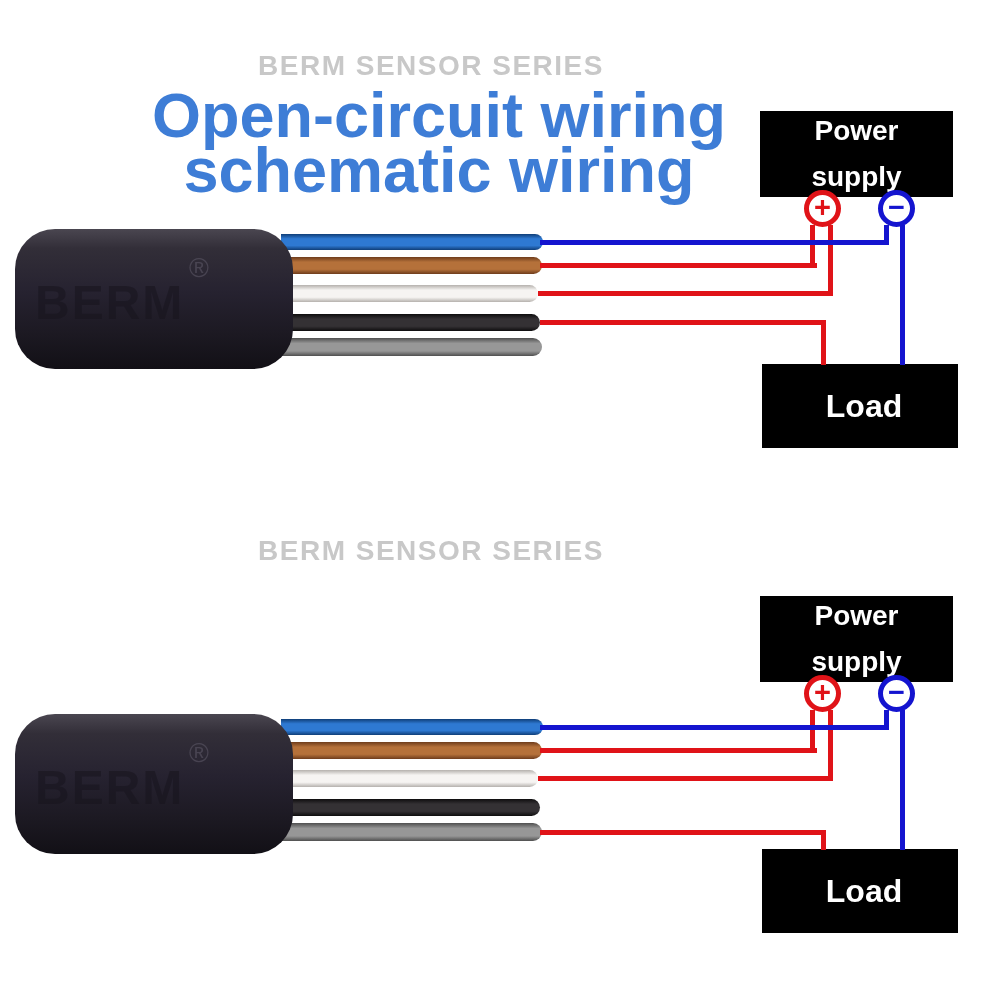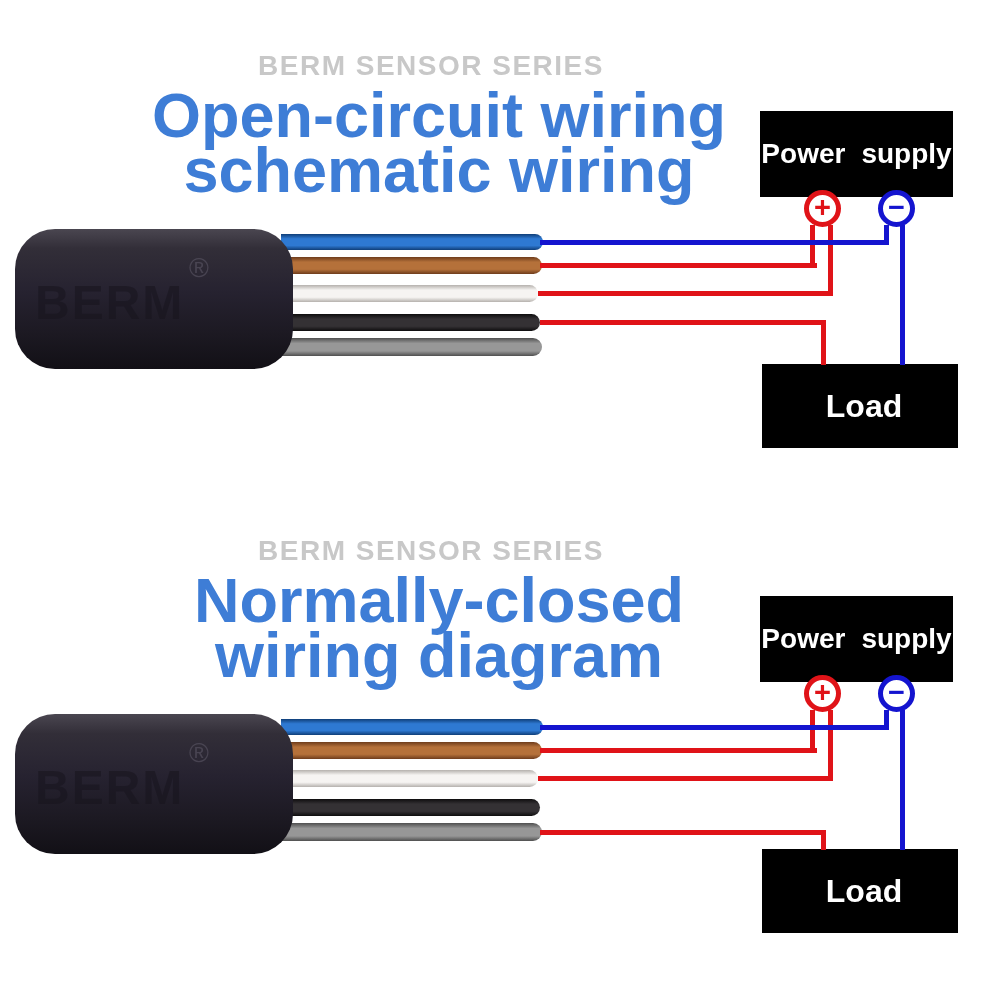--- a/index.html
+++ b/index.html
@@ -11,21 +11,21 @@
 
   
   .series{position:absolute;left:16px;top:50px;width:830px;text-align:center;
           font-size:28px;font-weight:bold;letter-spacing:1.5px;color:var(--series-gray);}
   .title{position:absolute;left:0;top:88px;width:830px;text-align:center;
          font-size:63px;line-height:55px;font-weight:bold;color:var(--title-blue);margin-left:24px;}
 
   
   .ps-box{position:absolute;left:760px;top:111px;width:193px;height:86px;
           background:var(--box-black);color:var(--box-text);z-index:1;
-          display:flex;flex-direction:row;align-items:center;justify-content:center;
+          display:flex;flex-direction:column;align-items:center;justify-content:center;
           font-size:28px;line-height:30px;font-weight:bold;gap:16px;}
   .load-box{position:absolute;left:762px;top:364px;width:188px;height:84px;
             background:var(--box-black);color:var(--box-text);z-index:1;
             display:flex;align-items:center;justify-content:center;
             font-size:32px;font-weight:bold;padding-left:8px;}
 
   
   .terminal{position:absolute;top:190px;width:37px;height:37px;box-sizing:border-box;
             border-radius:50%;background:#fff;z-index:3;
             display:flex;align-items:center;justify-content:center;
@@ -116,24 +116,20 @@
     <div class="wire black"></div>
     <div class="wire gray"></div>
 
     <div class="load-box">
       <span>Load</span>
     </div>
   </section>
 
   <section class="diagram d2">
     <div class="series">BERM SENSOR SERIES</div>
-    <div class="title">
-      <div>Normally-closed</div>
-      <div>wiring diagram</div>
-    </div>
 
     <div class="ps-box">
       <div>Power</div>
       <div>supply</div>
     </div>
 
     <div class="line red line-brown-h"></div>
     <div class="line red line-brown-v"></div>
     <div class="line red line-white-h"></div>
     <div class="line red line-white-v"></div>

